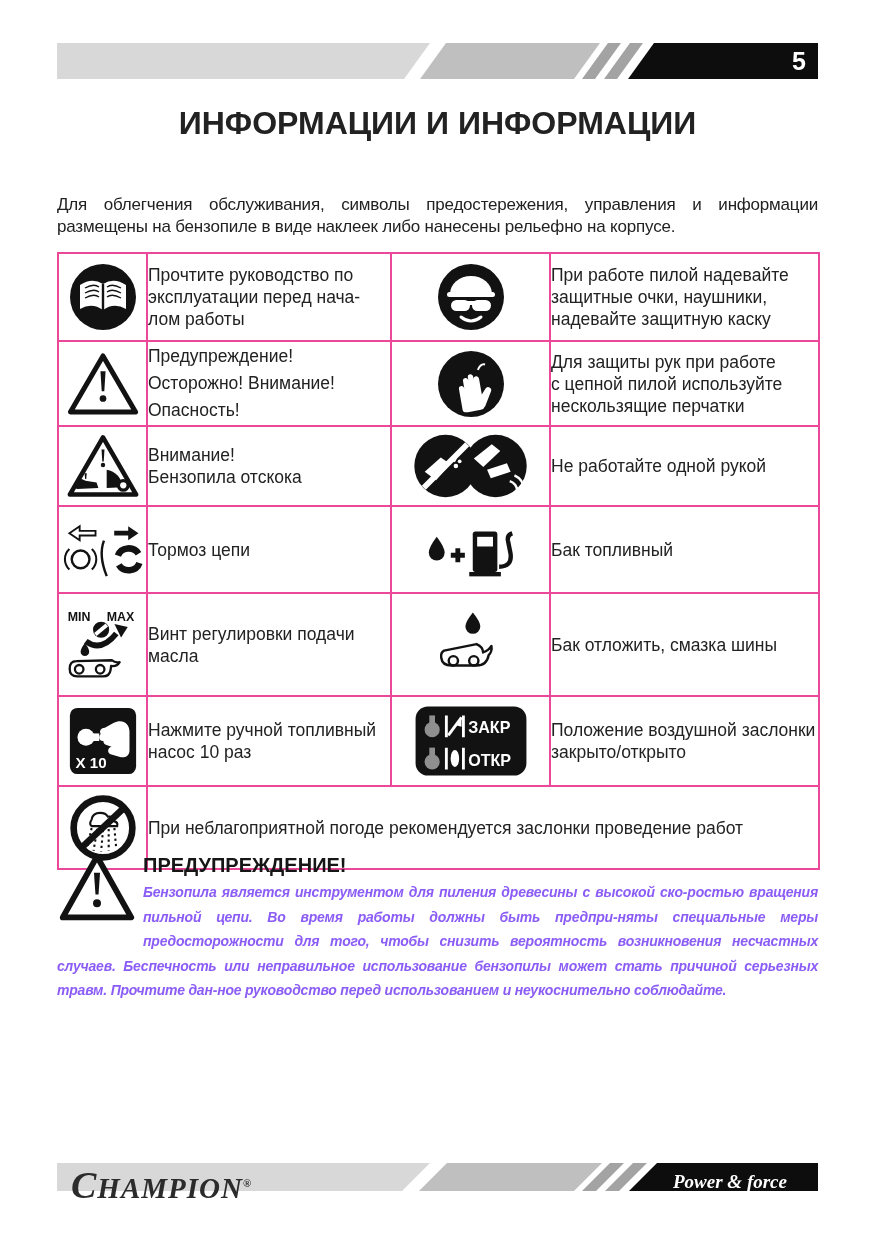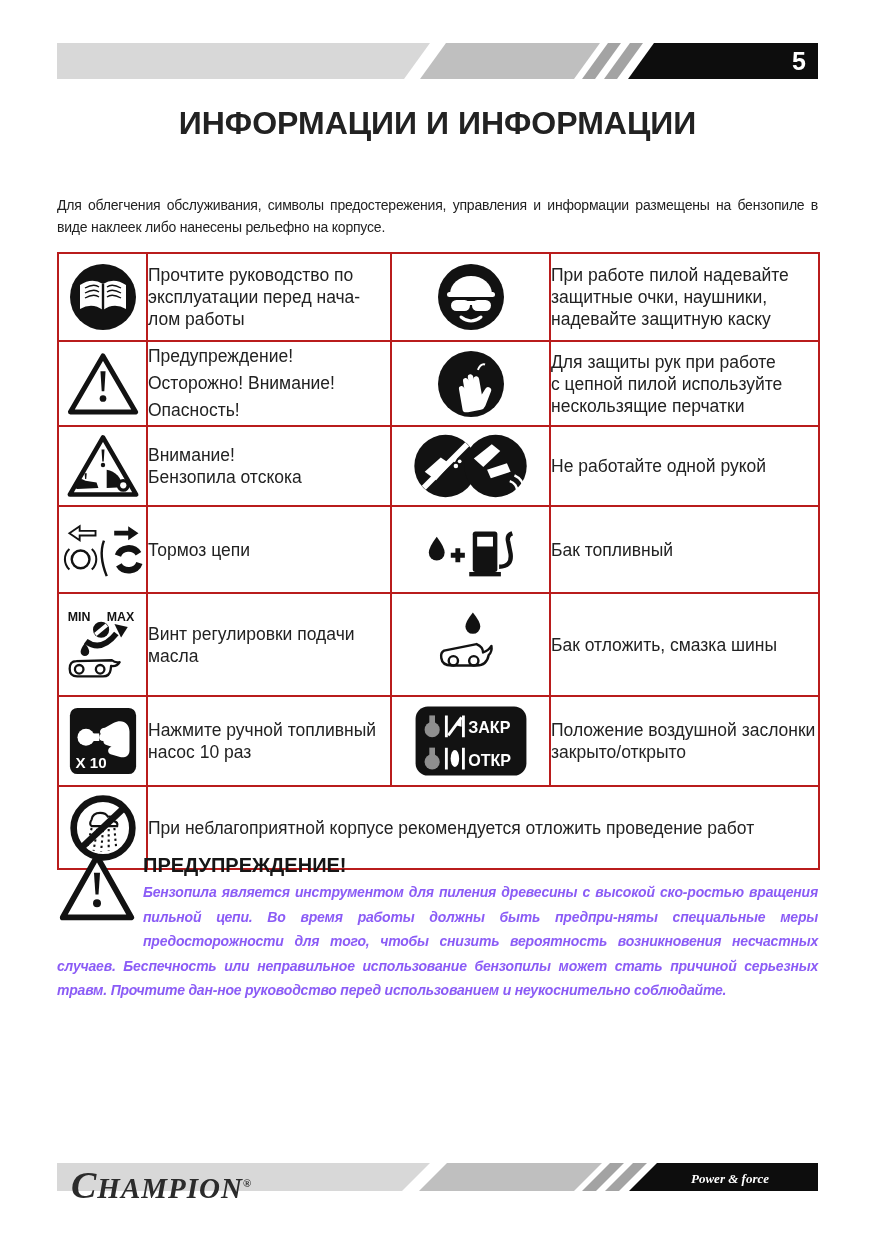--- a/index.html
+++ b/index.html
@@ -18,37 +18,37 @@
   }
   .brand-logo{
     position:absolute;left:14px;top:3px;color:#2b2b2b;
     font-family:"Liberation Serif", serif;font-style:italic;font-weight:bold;
     font-size:29px;line-height:34px;letter-spacing:1px;
   }
   .brand-logo::first-letter{font-size:38px;}
   .brand-reg{font-size:11px;vertical-align:super;letter-spacing:0;}
   .slogan{
     position:absolute;left:592px;top:8px;width:162px;text-align:center;color:#ffffff;
-    font-family:"Liberation Serif", serif;font-style:italic;font-weight:bold;font-size:13px;
+    font-family:"Liberation Serif", serif;font-style:italic;font-weight:bold;font-size:19px;
   }
   
   .doc-title{
     position:absolute;left:57px;top:103px;width:761px;text-align:center;
     font-size:32px;font-weight:bold;line-height:41px;color:#222222;letter-spacing:0;
   }
   .intro{
     position:absolute;left:57px;top:194px;width:761px;
-    font-size:14px;line-height:22px;color:#222222;text-align:justify;letter-spacing:-0.2px;
+    font-size:17px;line-height:22px;color:#222222;text-align:justify;letter-spacing:-0.2px;
   }
   
   table.symbols{
     position:absolute;left:57px;top:252px;border-collapse:collapse;table-layout:fixed;
     width:761px;
   }
-  table.symbols td{border:2px solid #b91c1c;padding:0;vertical-align:middle;}
+  table.symbols td{border:2px solid #ec4899;padding:0;vertical-align:middle;}
   td.icon-cell{text-align:center;}
   td.text-cell{padding:6px 10px 6px 12px;font-size:17.5px;line-height:22px;color:#222222;}
   .pre{white-space:pre-line;}
   tr.r1{height:88px;} tr.r2{height:85px;} tr.r3{height:80px;} tr.r4{height:87px;}
   tr.r5{height:103px;} tr.r6{height:90px;} tr.r7{height:83px;}
   tr.r2 td.spaced{line-height:27px;}
   .icn{display:inline-block;vertical-align:middle;}
   
   .warning{
     position:absolute;left:57px;top:850px;width:761px;
@@ -274,21 +274,21 @@
           <g stroke="#121212" stroke-width="2.2" stroke-dasharray="2.4 3.2" fill="none">
             <path d="M26 38 l-5 22"></path>
                 <path d="M32 39 l-4 23"></path>
                 <path d="M38 40 l-2 23"></path>
                 <path d="M44 39 l0 23"></path>
                 <path d="M50 38 l2 22"></path>
           </g>
           <path d="M14 60 L62 15" stroke="#121212" stroke-width="7"></path>
         </svg>
       </td>
-      <td class="text-cell" colspan="3">При неблагоприятной корпусе рекомендуется отложить проведение работ</td>
+      <td class="text-cell" colspan="3">При неблагоприятной погоде рекомендуется заслонки проведение работ</td>
     </tr>
     </tbody>
   </table>
 
   <div class="warning">
     <div class="warning-icon">
       <svg width="80" height="74" viewBox="0 0 84 76">
         <path d="M42 6 L78 70 H6 Z" fill="#ffffff" stroke="#121212" stroke-width="6" stroke-linejoin="round"></path>
         <path d="M38.8 23 h6.4 l-1.6 23 h-3.2 z" fill="#121212"></path>
         <circle cx="42" cy="55" r="4.2" fill="#121212"></circle>

